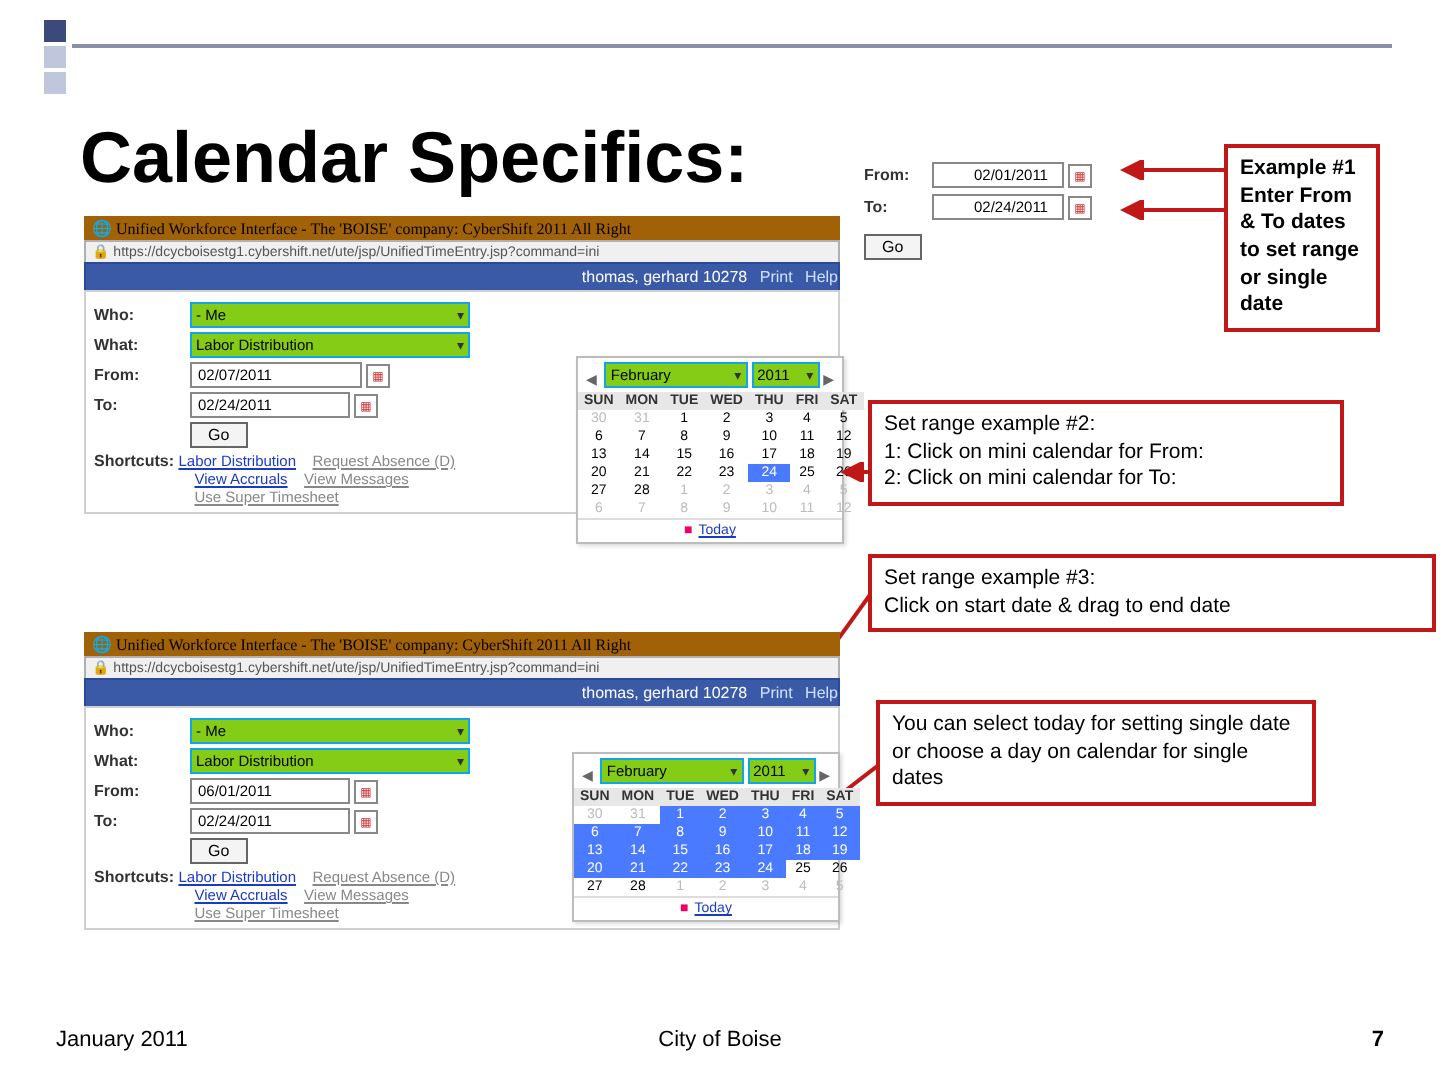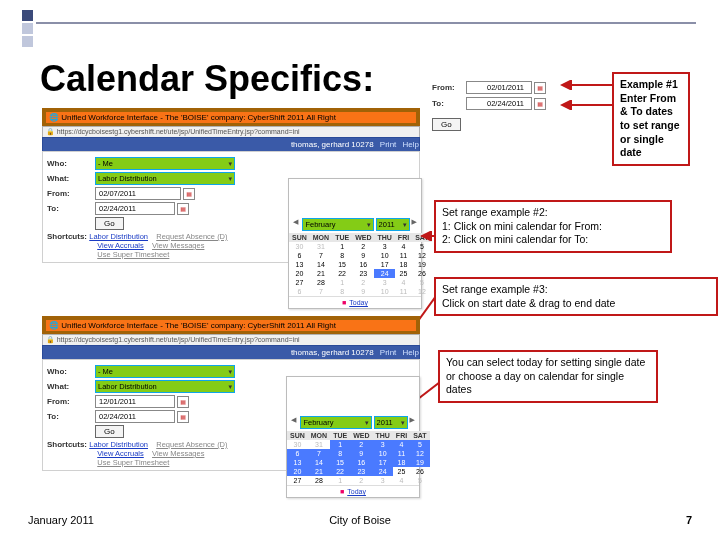--- a/index.html
+++ b/index.html
@@ -3,38 +3,38 @@
 <meta charset="utf-8">
 <style>
   * { margin:0; padding:0; box-sizing:border-box; }
   body { width:720px; height:540px; font-family:Arial,sans-serif; background:#fff; position:relative; }
   .bullet-bar { position:absolute; left:22px; top:10px; }
   .bullet-bar .sq { width:11px; height:11px; background:#3b4a7a; margin-bottom:2px; }
   .bullet-bar .sq.light { background:#c0c7dc; }
   .hrule { position:absolute; left:36px; top:22px; width:660px; height:2px; background:#8a8fa8; }
   .title { position:absolute; left:40px; top:58px; font-size:36px; color:#000; }
   .shot { position:absolute; font-size:8px; color:#000; }
-  .shot .ie-title { background:#f97316; border:4px solid #a16207; padding:1px 3px; white-space:nowrap; overflow:hidden; font-family:Liberation Sans, sans-serif; font-size:8px; }
+  .shot .ie-title { background:#a16207; border:1px solid #a16207; padding:1px 3px; white-space:nowrap; overflow:hidden; font-family:Liberation Serif, serif; font-size:8px; }
   .shot .url-bar { background:#f0f0f0; border:1px solid #b0b0b0; margin-top:-1px; padding:1px 3px; font-size:7px; color:#555; overflow:hidden; white-space:nowrap; }
   .shot .user-bar { background:#3a5aa8; color:#fff; padding:2px 0; font-size:8px; margin-top:-1px; border:1px solid #2a4a98;text-align:right; }
   .shot .user-bar .lnk { color:#cfe0ff; margin-left:4px; }
   .form-area { background:#fff; border:1px solid #d0d0d0; margin-top:-1px; padding:3px 4px; }
   .frow { display:flex; align-items:center; margin:2px 0; }
   .flabel { width:48px; font-size:8px; font-weight:bold; color:#333; }
   .dd { border:1px solid #0ea5e9; background:#84cc16; font-size:7.5px; padding:1px 2px; display:flex; align-items:center; justify-content:space-between; }
   .dd:after { content:"▾"; font-size:7px; color:#333; margin-left:2px; }
   .tf { border:1px solid #888; background:#fff; font-size:7.5px; padding:1px 3px; }
   .cal-btn { width:12px; height:12px; background:#fff; border:1px solid #888; margin-left:2px; display:inline-flex; align-items:center; justify-content:center; font-size:6px; color:#c33; }
   .cal-btn:before { content:"▦"; }
   .go-btn { display:inline-block; border:1px solid #666; background:#f4f4f4; font-size:8px; padding:1px 8px; margin-left:48px; }
   .shortcuts { margin-top:2px; }
   .shortcuts .lnk { color:#1a3bc4; text-decoration:underline; font-size:7.5px; margin-right:6px; }
   .shortcuts .l2 { color:#888;margin-top:12px; }
   .mini-cal { position:absolute; background:#fff; border:1px solid #bcbcbc; font-size:7.5px; box-shadow:1px 1px 2px rgba(0,0,0,0.15); }
-  .mini-cal .mc-head { display:flex; align-items:flex-start; justify-content:space-between; padding:2px;margin-top:37px; }
+  .mini-cal .mc-head { display:flex; align-items:flex-end; justify-content:space-between; padding:2px; }
   .mini-cal .mc-head .prev, .mini-cal .mc-head .next { font-size:7px; color:#666; padding:0 2px; }
   .mini-cal table { border-collapse:collapse; }
   .mini-cal th { background:#e7e7e7; font-size:7px; font-weight:bold; color:#333; padding:1px 3px; }
   .mini-cal td { text-align:center; font-size:7px; padding:1px 0; width:18px; }
   .mini-cal td.off { color:#bbb; }
   .mini-cal td.sel-range { background:#4a7aff; color:#fff; }
   .mini-cal .today-row { text-align:center; font-size:7px; padding:2px; border-top:1px solid #ddd; }
   .mini-cal .today-row .today-link { color:#1a3bc4; text-decoration:underline; margin-left:3px; }
   .ann { position:absolute; border:2px solid #c01818; background:#fff; font-size:10.5px; padding:4px 6px; line-height:1.3; }
   .arrow { position:absolute; }
@@ -255,21 +255,21 @@
         </div>
       </div>
     <div class="frow">
         <div class="flabel">What:</div>
         <div class="dd" style="width:140px">
           <span>Labor Distribution</span>
         </div>
       </div>
     <div class="frow">
         <div class="flabel">From:</div>
-        <div class="tf" style="width:80px">12/01/2011</div>
+        <div class="tf" style="width:80px">06/01/2011</div>
         <span class="cal-btn"></span>
       </div>
     <div class="frow">
         <div class="flabel">To:</div>
         <div class="tf" style="width:80px">02/24/2011</div>
         <span class="cal-btn"></span>
       </div>
     <div class="go-btn">Go</div>
     <div class="shortcuts"><span class="flabel">Shortcuts:</span>
       <span class="lnk">Labor Distribution</span>

